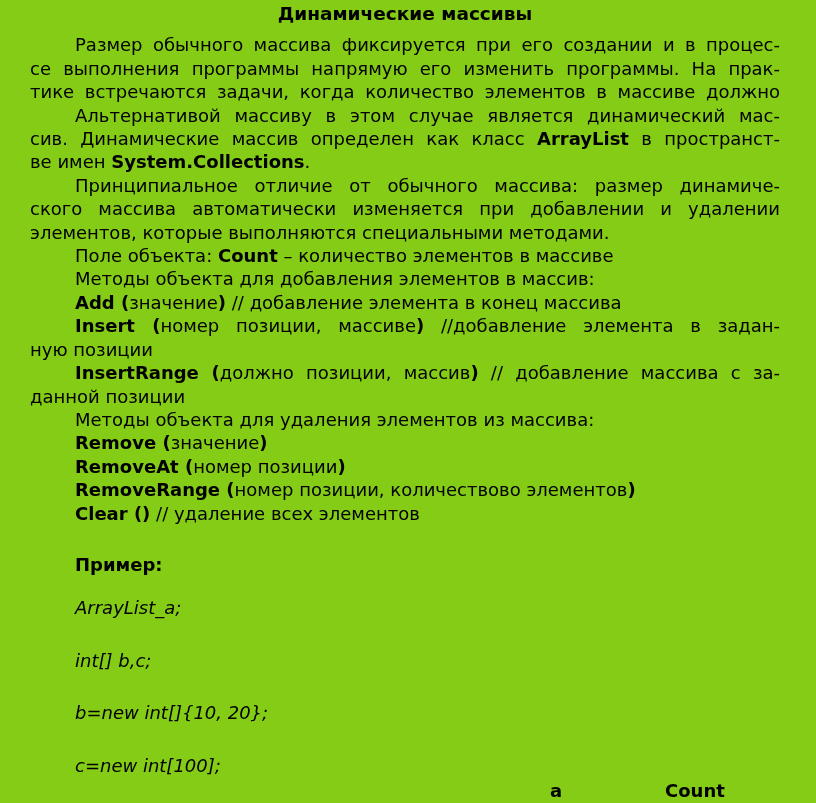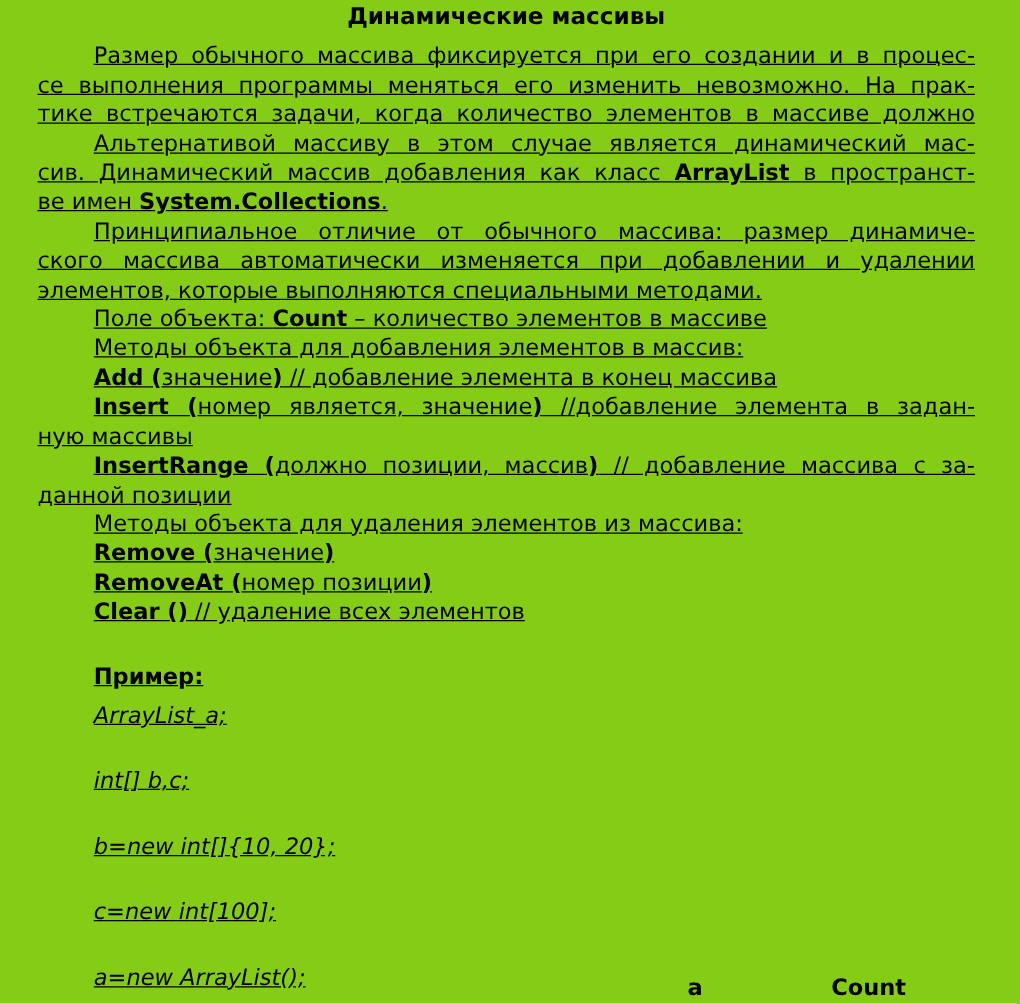--- a/index.html
+++ b/index.html
@@ -23,70 +23,70 @@
     text-align: center;
     font-weight: bold;
     font-size: 18.5px;
     line-height: 23.4px;
     margin-bottom: 8px;
   }
   .line {
     line-height: 23.4px;
     min-height: 23.4px;
     white-space: normal;
-    text-decoration: underline;
   }
   .line.j {
     text-align: justify;
     text-align-last: justify;
   }
   .line.in { padding-left: 45px; }
   .line.example { margin-top: 28px; }
   .line.code {
     margin-top: 29px;
     font-style: italic;
   }
-  .line.code.first { margin-top: 8px; }
+  .line.code.first { margin-top: 20px; }
   .b { font-weight: bold; }
   .fig-label {
     position: absolute;
     top: 779px;
     line-height: 23.4px;
     font-weight: bold;
     font-style: normal;
   }
   .fig-a { left: 550px; }
   .fig-count { left: 665px; }
 </style>
 </head>
 <body>
 
 <div class="page">
   <div class="title">Динамические массивы</div>
 
   <div id="text-flow">
       <div class="line j in"><span>Размер обычного массива фиксируется при его создании и в процес-</span></div>
-      <div class="line j"><span>се выполнения программы меняться его изменить невозможно. На прак-</span></div>
+      <div class="line j"><span>се выполнения программы напрямую его изменить программы. На прак-</span></div>
       <div class="line j"><span>тике встречаются задачи, когда количество элементов в массиве должно</span></div>
       <div class="line j in"><span>Альтернативой массиву в этом случае является динамический мас-</span></div>
-      <div class="line j"><span>сив. Динамический массив добавления как класс </span><span class="b">ArrayList</span><span> в пространст-</span></div>
+      <div class="line j"><span>сив. Динамические массив определен как класс </span><span class="b">ArrayList</span><span> в пространст-</span></div>
       <div class="line"><span>ве имен </span><span class="b">System.Collections</span><span>.</span></div>
       <div class="line j in"><span>Принципиальное отличие от обычного массива: размер динамиче-</span></div>
       <div class="line j"><span>ского массива автоматически изменяется при добавлении и удалении</span></div>
       <div class="line"><span>элементов, которые выполняются специальными методами.</span></div>
       <div class="line in"><span>Поле объекта: </span><span class="b">Count</span><span> – количество элементов в массиве</span></div>
       <div class="line in"><span>Методы объекта для добавления элементов в массив:</span></div>
       <div class="line in"><span class="b">Add (</span><span>значение</span><span class="b">)</span><span> // добавление элемента в конец массива</span></div>
-      <div class="line j in"><span class="b">Insert (</span><span>номер является, значение</span><span class="b">)</span><span> //добавление элемента в задан-</span></div>
-      <div class="line"><span>ную массивы</span></div>
+      <div class="line j in"><span class="b">Insert (</span><span>номер позиции, массиве</span><span class="b">)</span><span> //добавление элемента в задан-</span></div>
+      <div class="line"><span>ную позиции</span></div>
       <div class="line j in"><span class="b">InsertRange (</span><span>должно позиции, массив</span><span class="b">)</span><span> // добавление массива с за-</span></div>
       <div class="line"><span>данной позиции</span></div>
       <div class="line in"><span>Методы объекта для удаления элементов из массива:</span></div>
       <div class="line in"><span class="b">Remove (</span><span>значение</span><span class="b">)</span></div>
       <div class="line in"><span class="b">RemoveAt (</span><span>номер позиции</span><span class="b">)</span></div>
+      <div class="line in"><span class="b">RemoveRange (</span><span>номер позиции, количествово элементов</span><span class="b">)</span></div>
       <div class="line in"><span class="b">Clear ()</span><span> // удаление всех элементов</span></div>
       <div class="line in example"><span class="b">Пример:</span></div>
       <div class="line in code first"><span>ArrayList_a;</span></div>
       <div class="line in code"><span>int[] b,c;</span></div>
       <div class="line in code"><span>b=new int[]{10, 20};</span></div>
       <div class="line in code"><span>c=new int[100];</span></div>
       <div class="line in code"><span>a=new ArrayList();</span></div>
     </div>
 
   <span class="fig-label fig-a">a</span>

